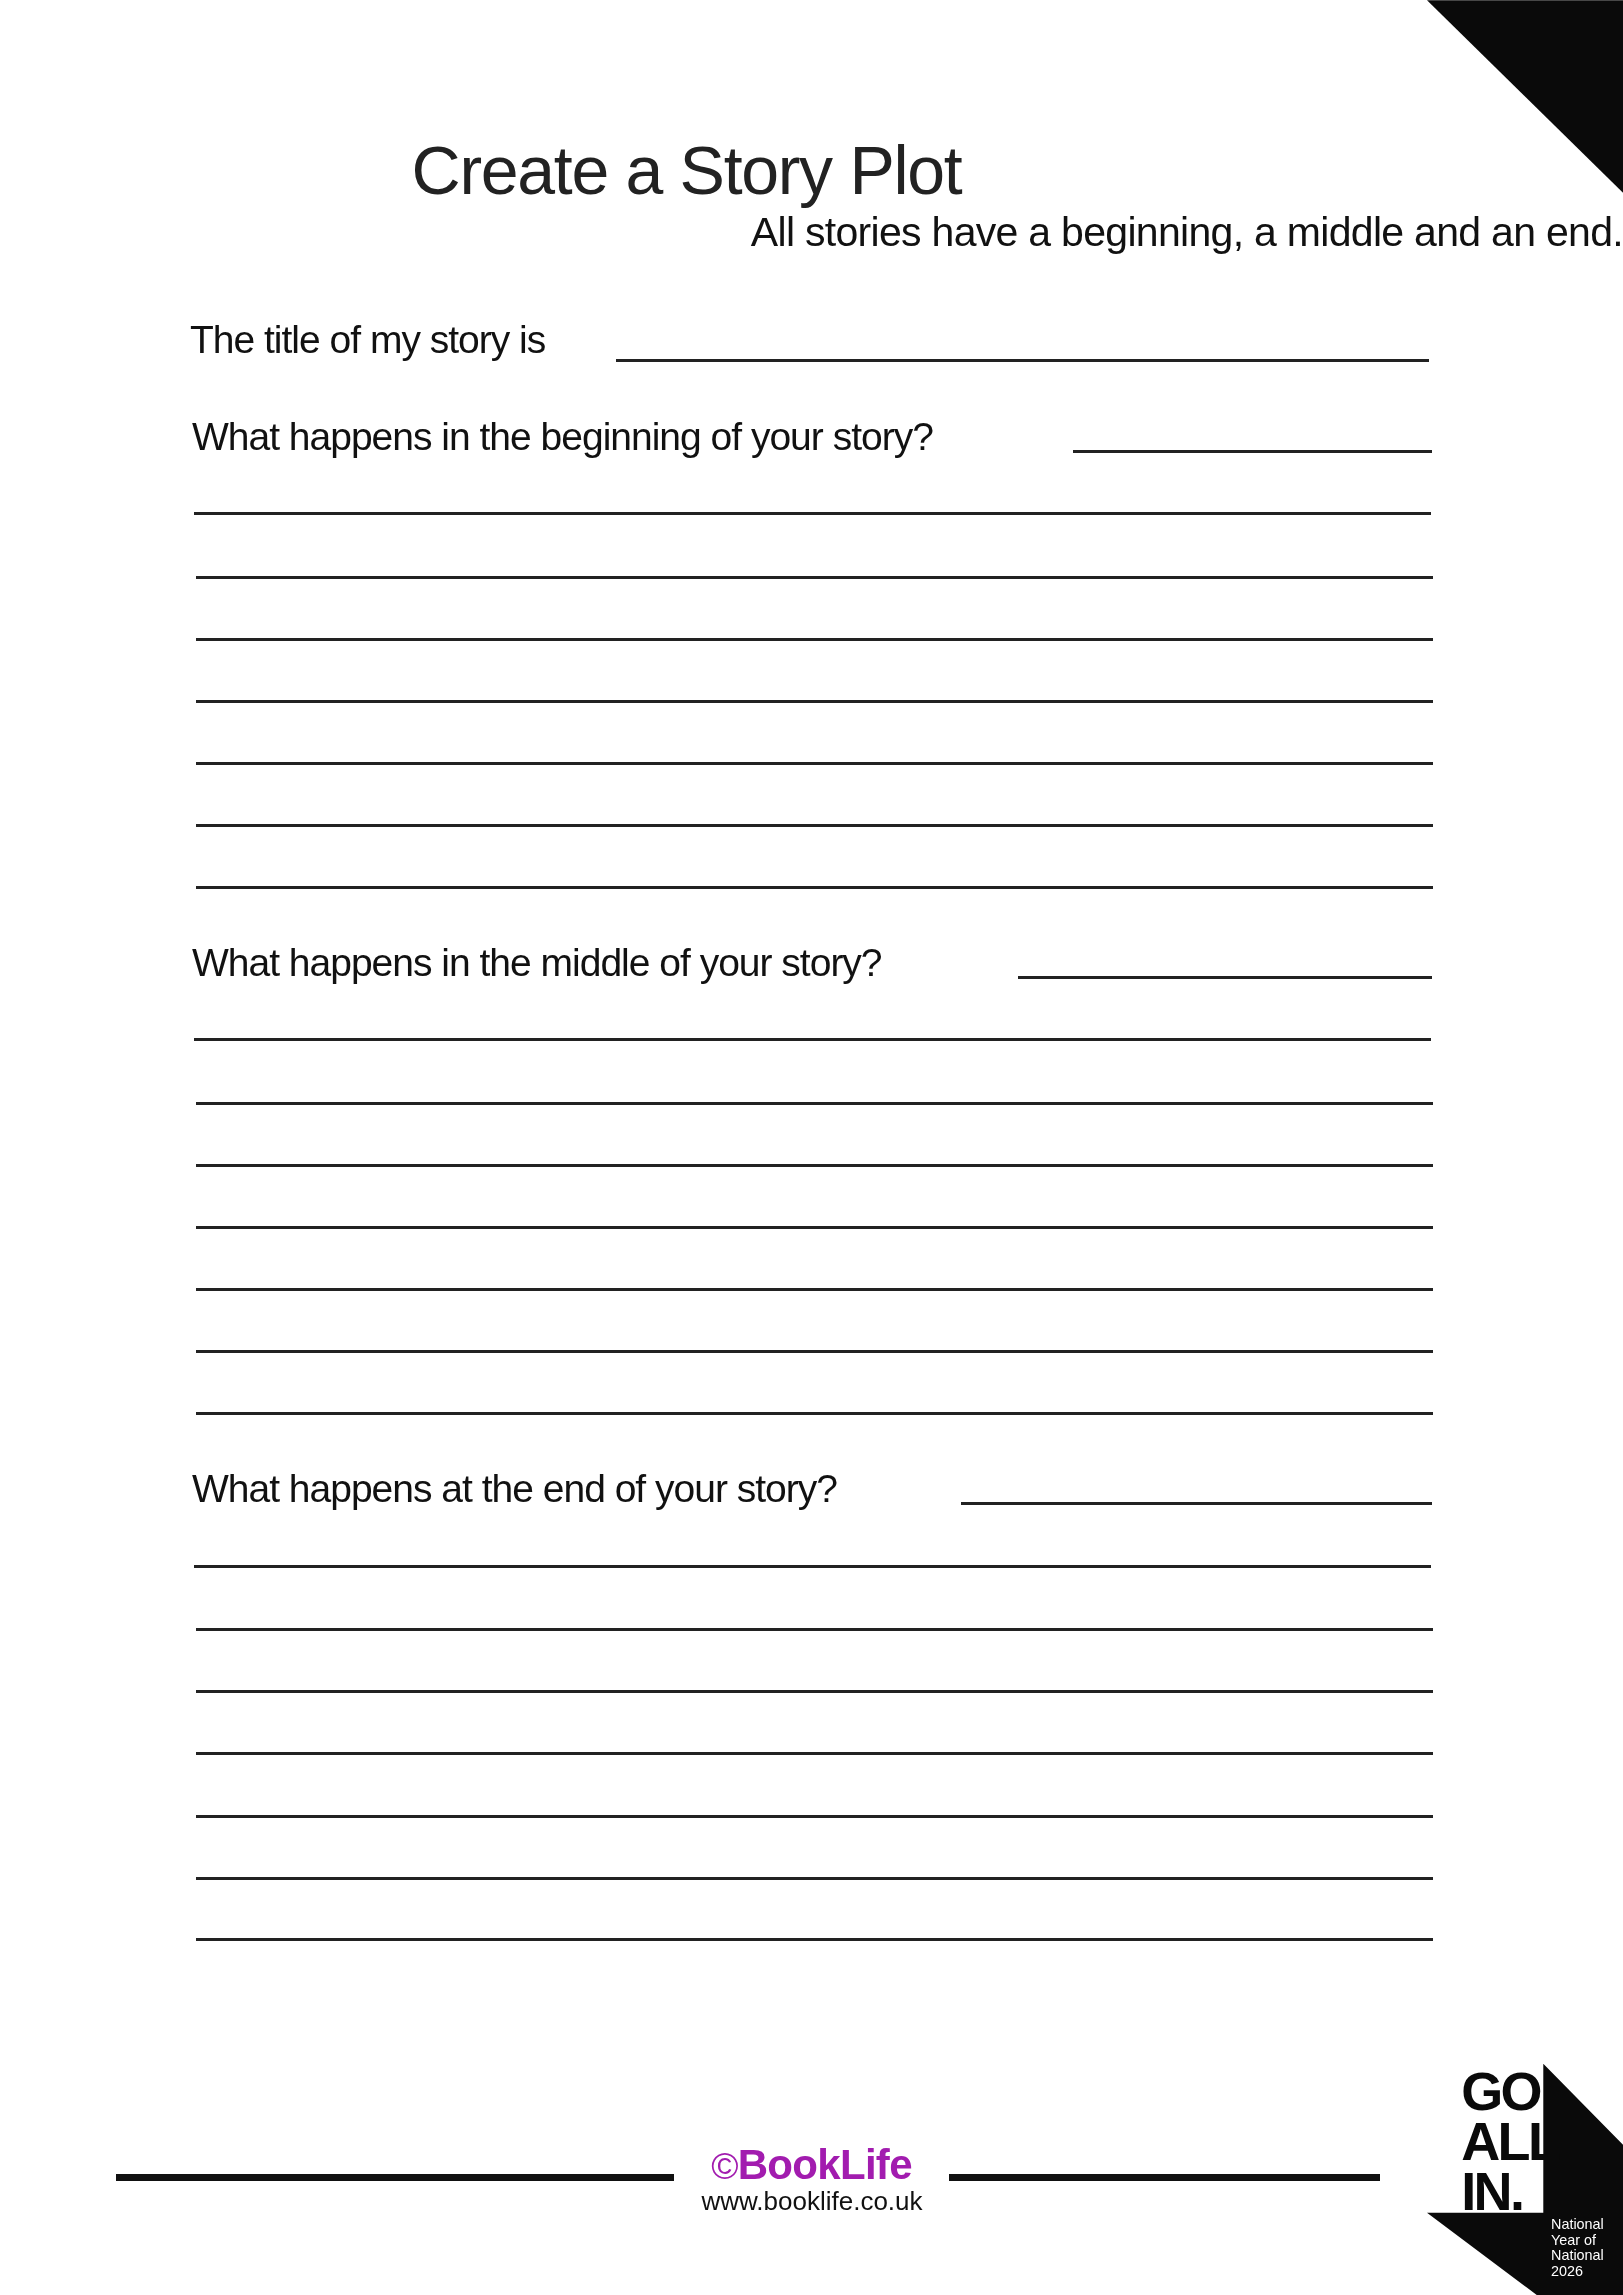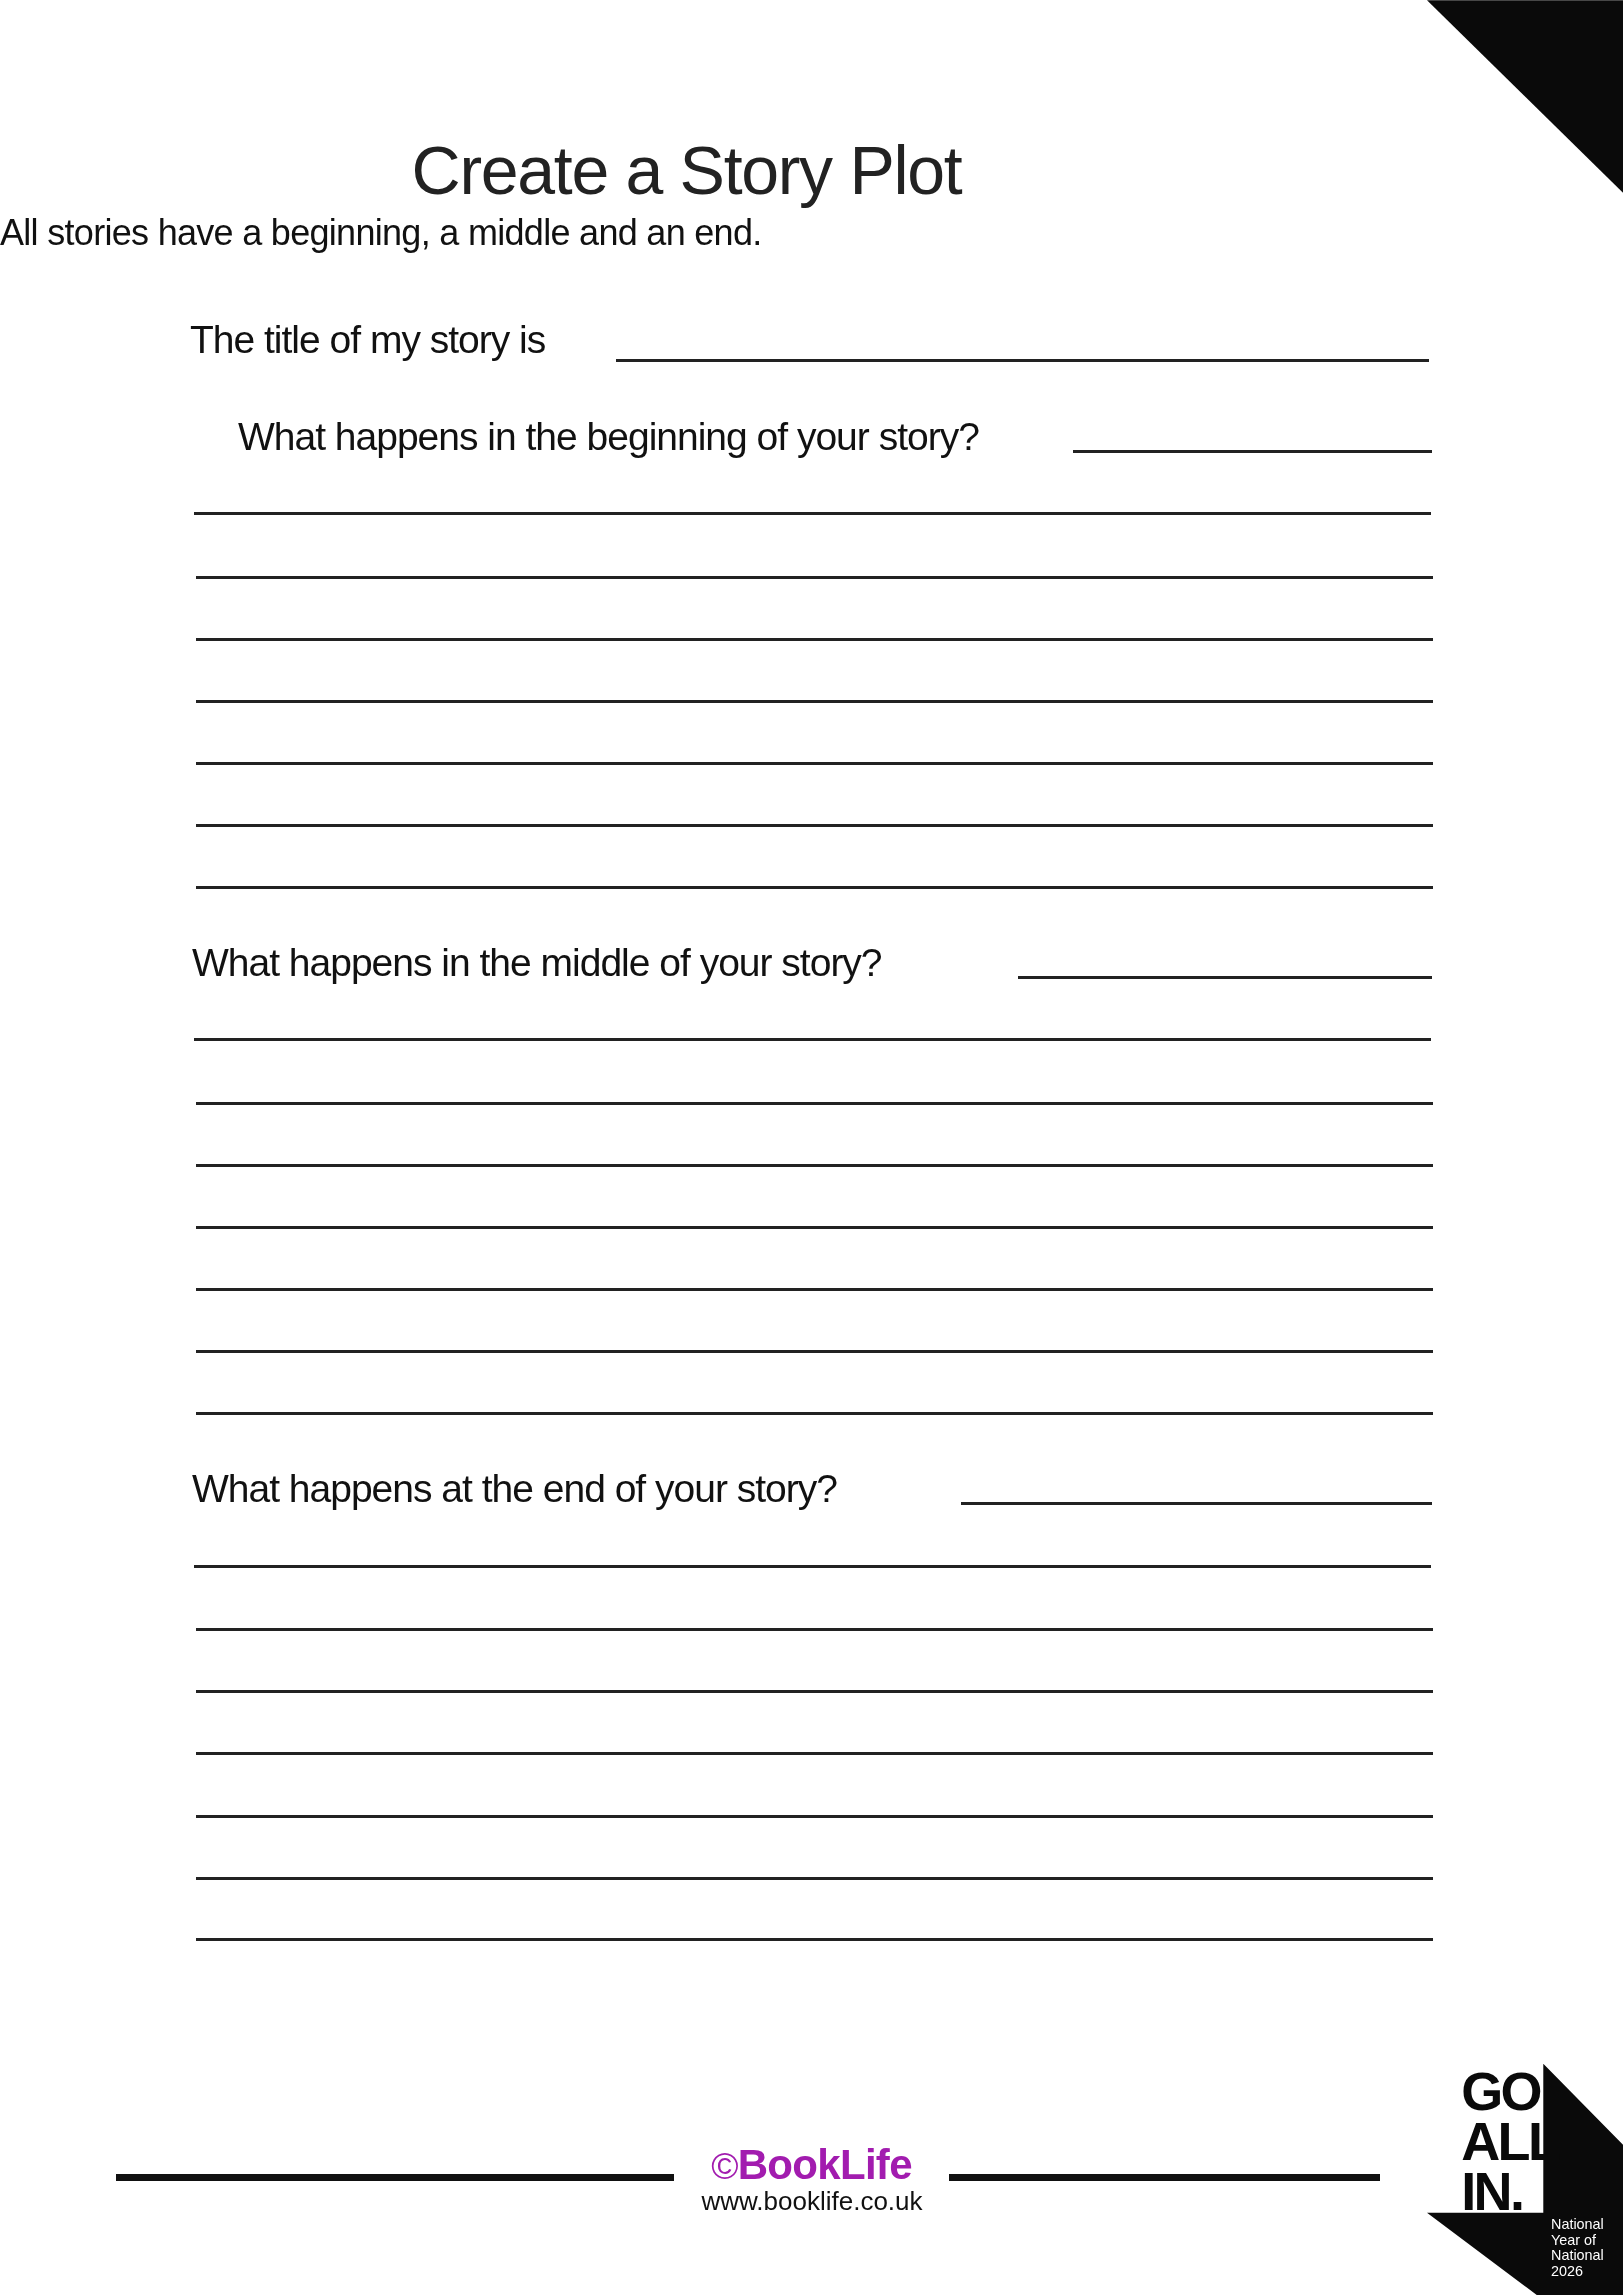--- a/index.html
+++ b/index.html
@@ -2,22 +2,22 @@
 <html style="font-size:10.5px"><head>
 <meta charset="utf-8">
 <style>
   html, body { margin:0; padding:0; background:#ffffff; }
   body { width:1623px; height:2295px; position:relative; overflow:hidden;
          font-family:"Liberation Sans", sans-serif; color:#1a1a1a; }
   .abs { position:absolute; }
   .corner-tri { position:absolute; left:1427px; top:0; width:196px; height:193px; }
   .title { position:absolute; left:0; width:1373px; top:131px; text-align:center;
            font-size:68px; font-weight:400; letter-spacing:-1.3px; color:#222; line-height:79px; }
-  .subtitle { position:absolute; left:0; width:1623px; top:213px; text-align:left;
-              font-size:36px; letter-spacing:-0.7px; color:#111; line-height:39px; }
+  .subtitle { position:absolute; left:0; width:1623px; top:213px; text-align:right;
+              font-size:41px; letter-spacing:-0.7px; color:#111; line-height:39px; }
   .prompt { position:absolute; font-size:39px; letter-spacing:-1px; color:#111; line-height:46px; white-space:nowrap; }
   .rule { position:absolute; height:3.3px; background:#222; }
   .footer-rule { position:absolute; height:6.5px; background:#111; }
   .brand { position:absolute; left:707px; width:209px; text-align:center; top:2141px;
            font-size:42px; font-weight:700; color:#a21caf; line-height:47px; letter-spacing:-0.7px; }
   .brand .copy { font-weight:400; font-size:37px; }
   .url { position:absolute; left:694px; width:236px; text-align:center; top:2186px;
          font-size:26px; color:#111; line-height:30px; }
   .logo-wrap { position:absolute; left:1427px; top:2061px; width:196px; height:234px; }
   .logo-text { position:absolute; left:5.2px; top:5.2px; width:111px;
@@ -31,21 +31,21 @@
 <svg class="corner-tri" viewBox="0 0 300 295">
   <polygon points="0,0 300,0 300,295" fill="#0a0a0a"></polygon>
 </svg>
 
 <div class="title">Create a Story Plot</div>
 <div class="subtitle">All stories have a beginning, a middle and an end.</div>
 
 <div class="prompt" style="left:190px; top:317px;">The title of my story is</div>
 <div class="rule" style="left:616px; top:359px; width:813px;"></div>
 
-<div class="prompt" style="left:192px; top:414px;margin-left:46px;">What happens in the beginning of your story?</div>
+<div class="prompt" style="left:192px; top:414px;">What happens in the beginning of your story?</div>
 <div class="rule" style="left:1073px; top:450px; width:359px;"></div>
 <div class="rule" style="left:194px; top:512px; width:1237px;"></div>
 <div class="rule" style="left:196px; top:576px; width:1237px;"></div>
 <div class="rule" style="left:196px; top:638px; width:1237px;"></div>
 <div class="rule" style="left:196px; top:700px; width:1237px;"></div>
 <div class="rule" style="left:196px; top:762px; width:1237px;"></div>
 <div class="rule" style="left:196px; top:824px; width:1237px;"></div>
 <div class="rule" style="left:196px; top:886px; width:1237px;"></div>
 
 <div class="prompt" style="left:192px; top:940px;">What happens in the middle  of your story?</div>

